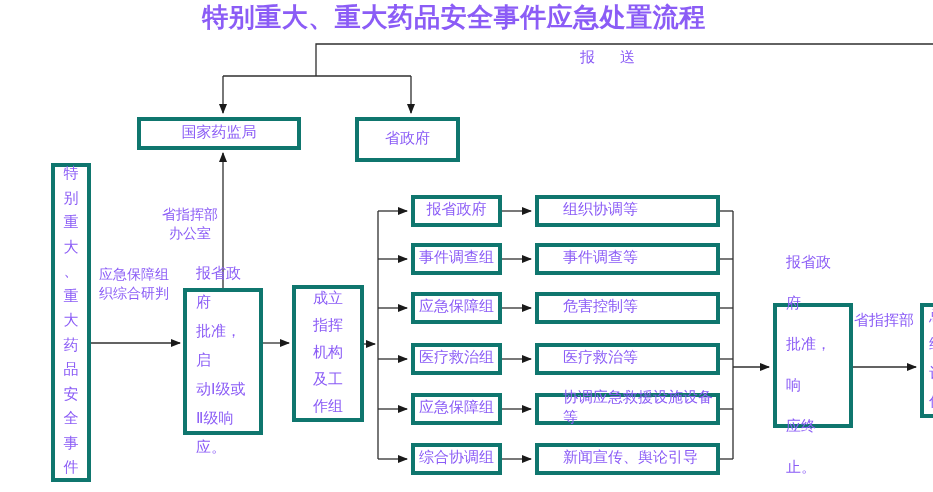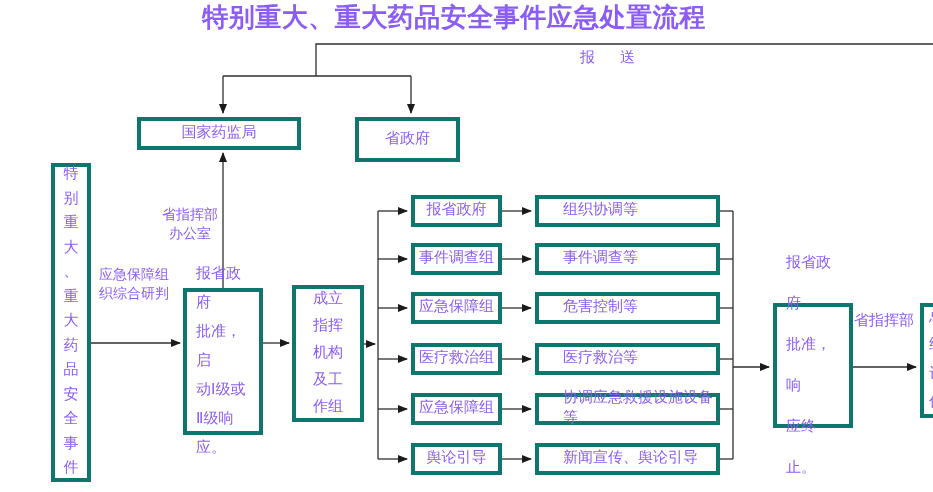--- a/index.html
+++ b/index.html
@@ -117,21 +117,21 @@
 指挥
 机构
 及工
 作组</div>
 
   <div class="box groupbox r1">报省政府</div>
   <div class="box groupbox r2">事件调查组</div>
   <div class="box groupbox r3">应急保障组</div>
   <div class="box groupbox r4">医疗救治组</div>
   <div class="box groupbox r5">应急保障组</div>
-  <div class="box groupbox r6">舆论引导</div>
+  <div class="box groupbox r6">综合协调组</div>
 
   <div class="box leftalign taskbox r1">组织协调等</div>
   <div class="box leftalign taskbox r2">事件调查等</div>
   <div class="box leftalign taskbox r4">医疗救治等</div>
   <div class="box leftalign taskbox r3">危害控制等</div>
   <div class="box leftalign taskbox r5">协调应急救援设施设备等</div>
   <div class="box leftalign taskbox r6">新闻宣传、舆论引导</div>
 
   <div class="box leftalign approve-end">报省政府
 批准，响

